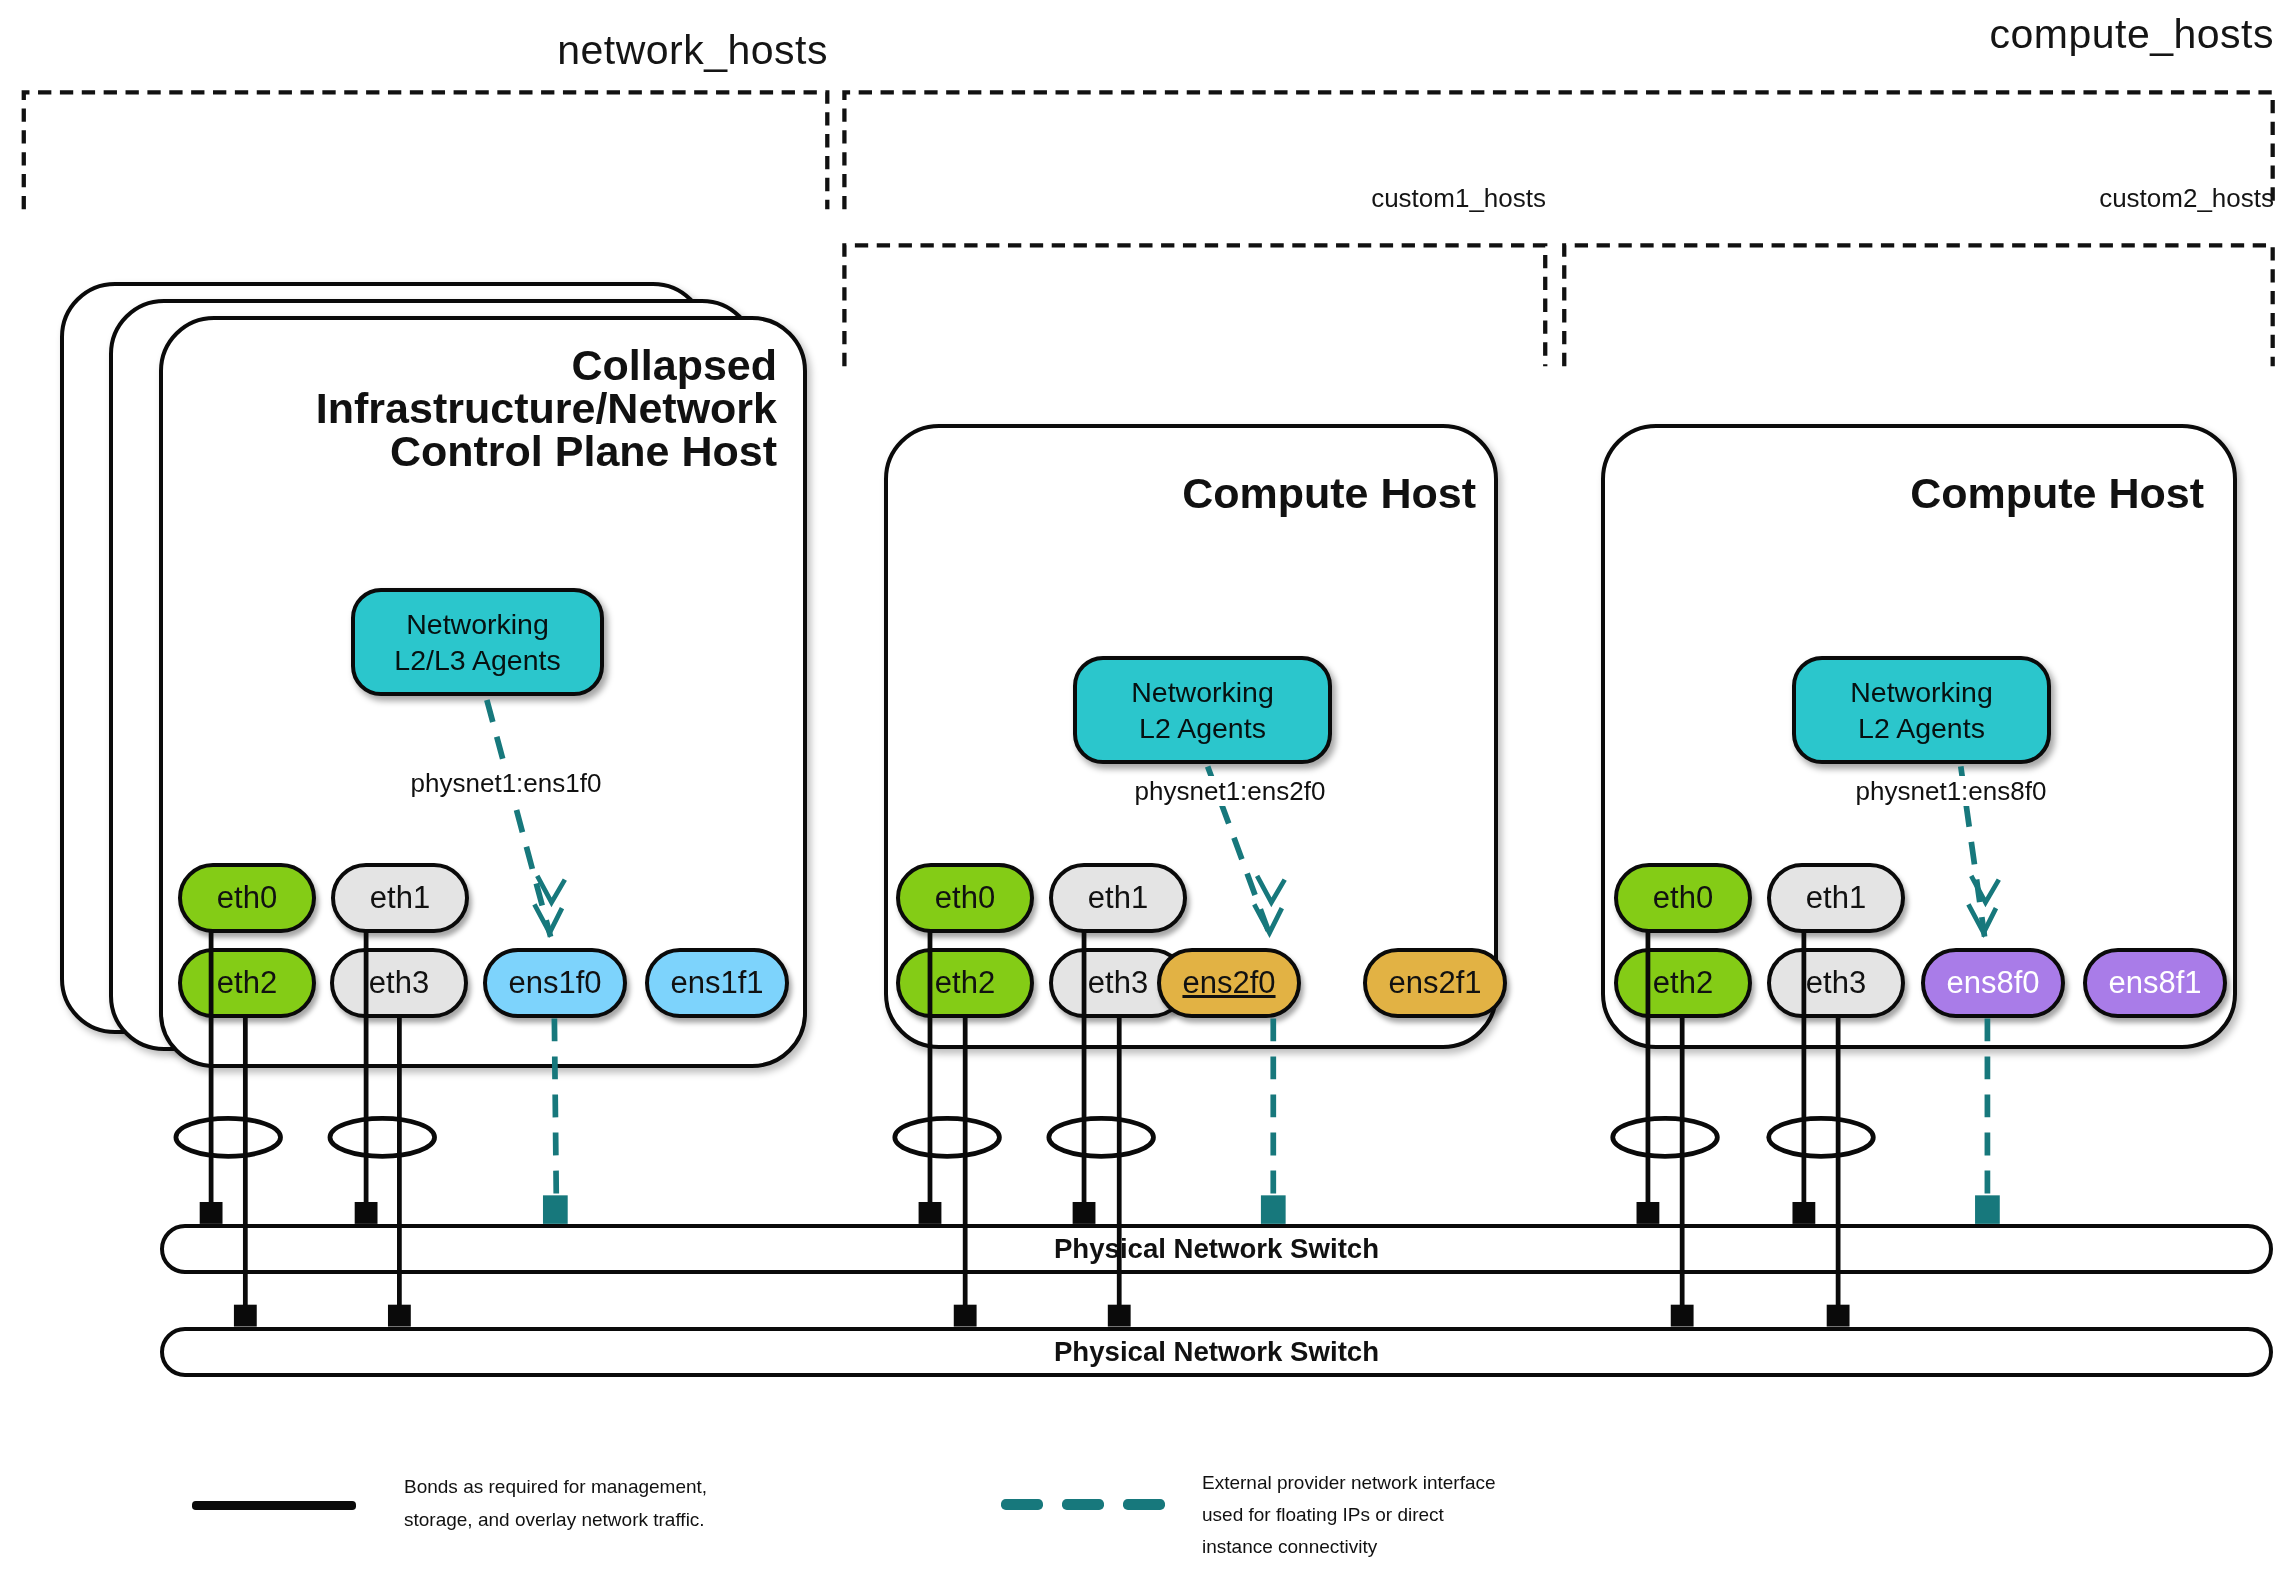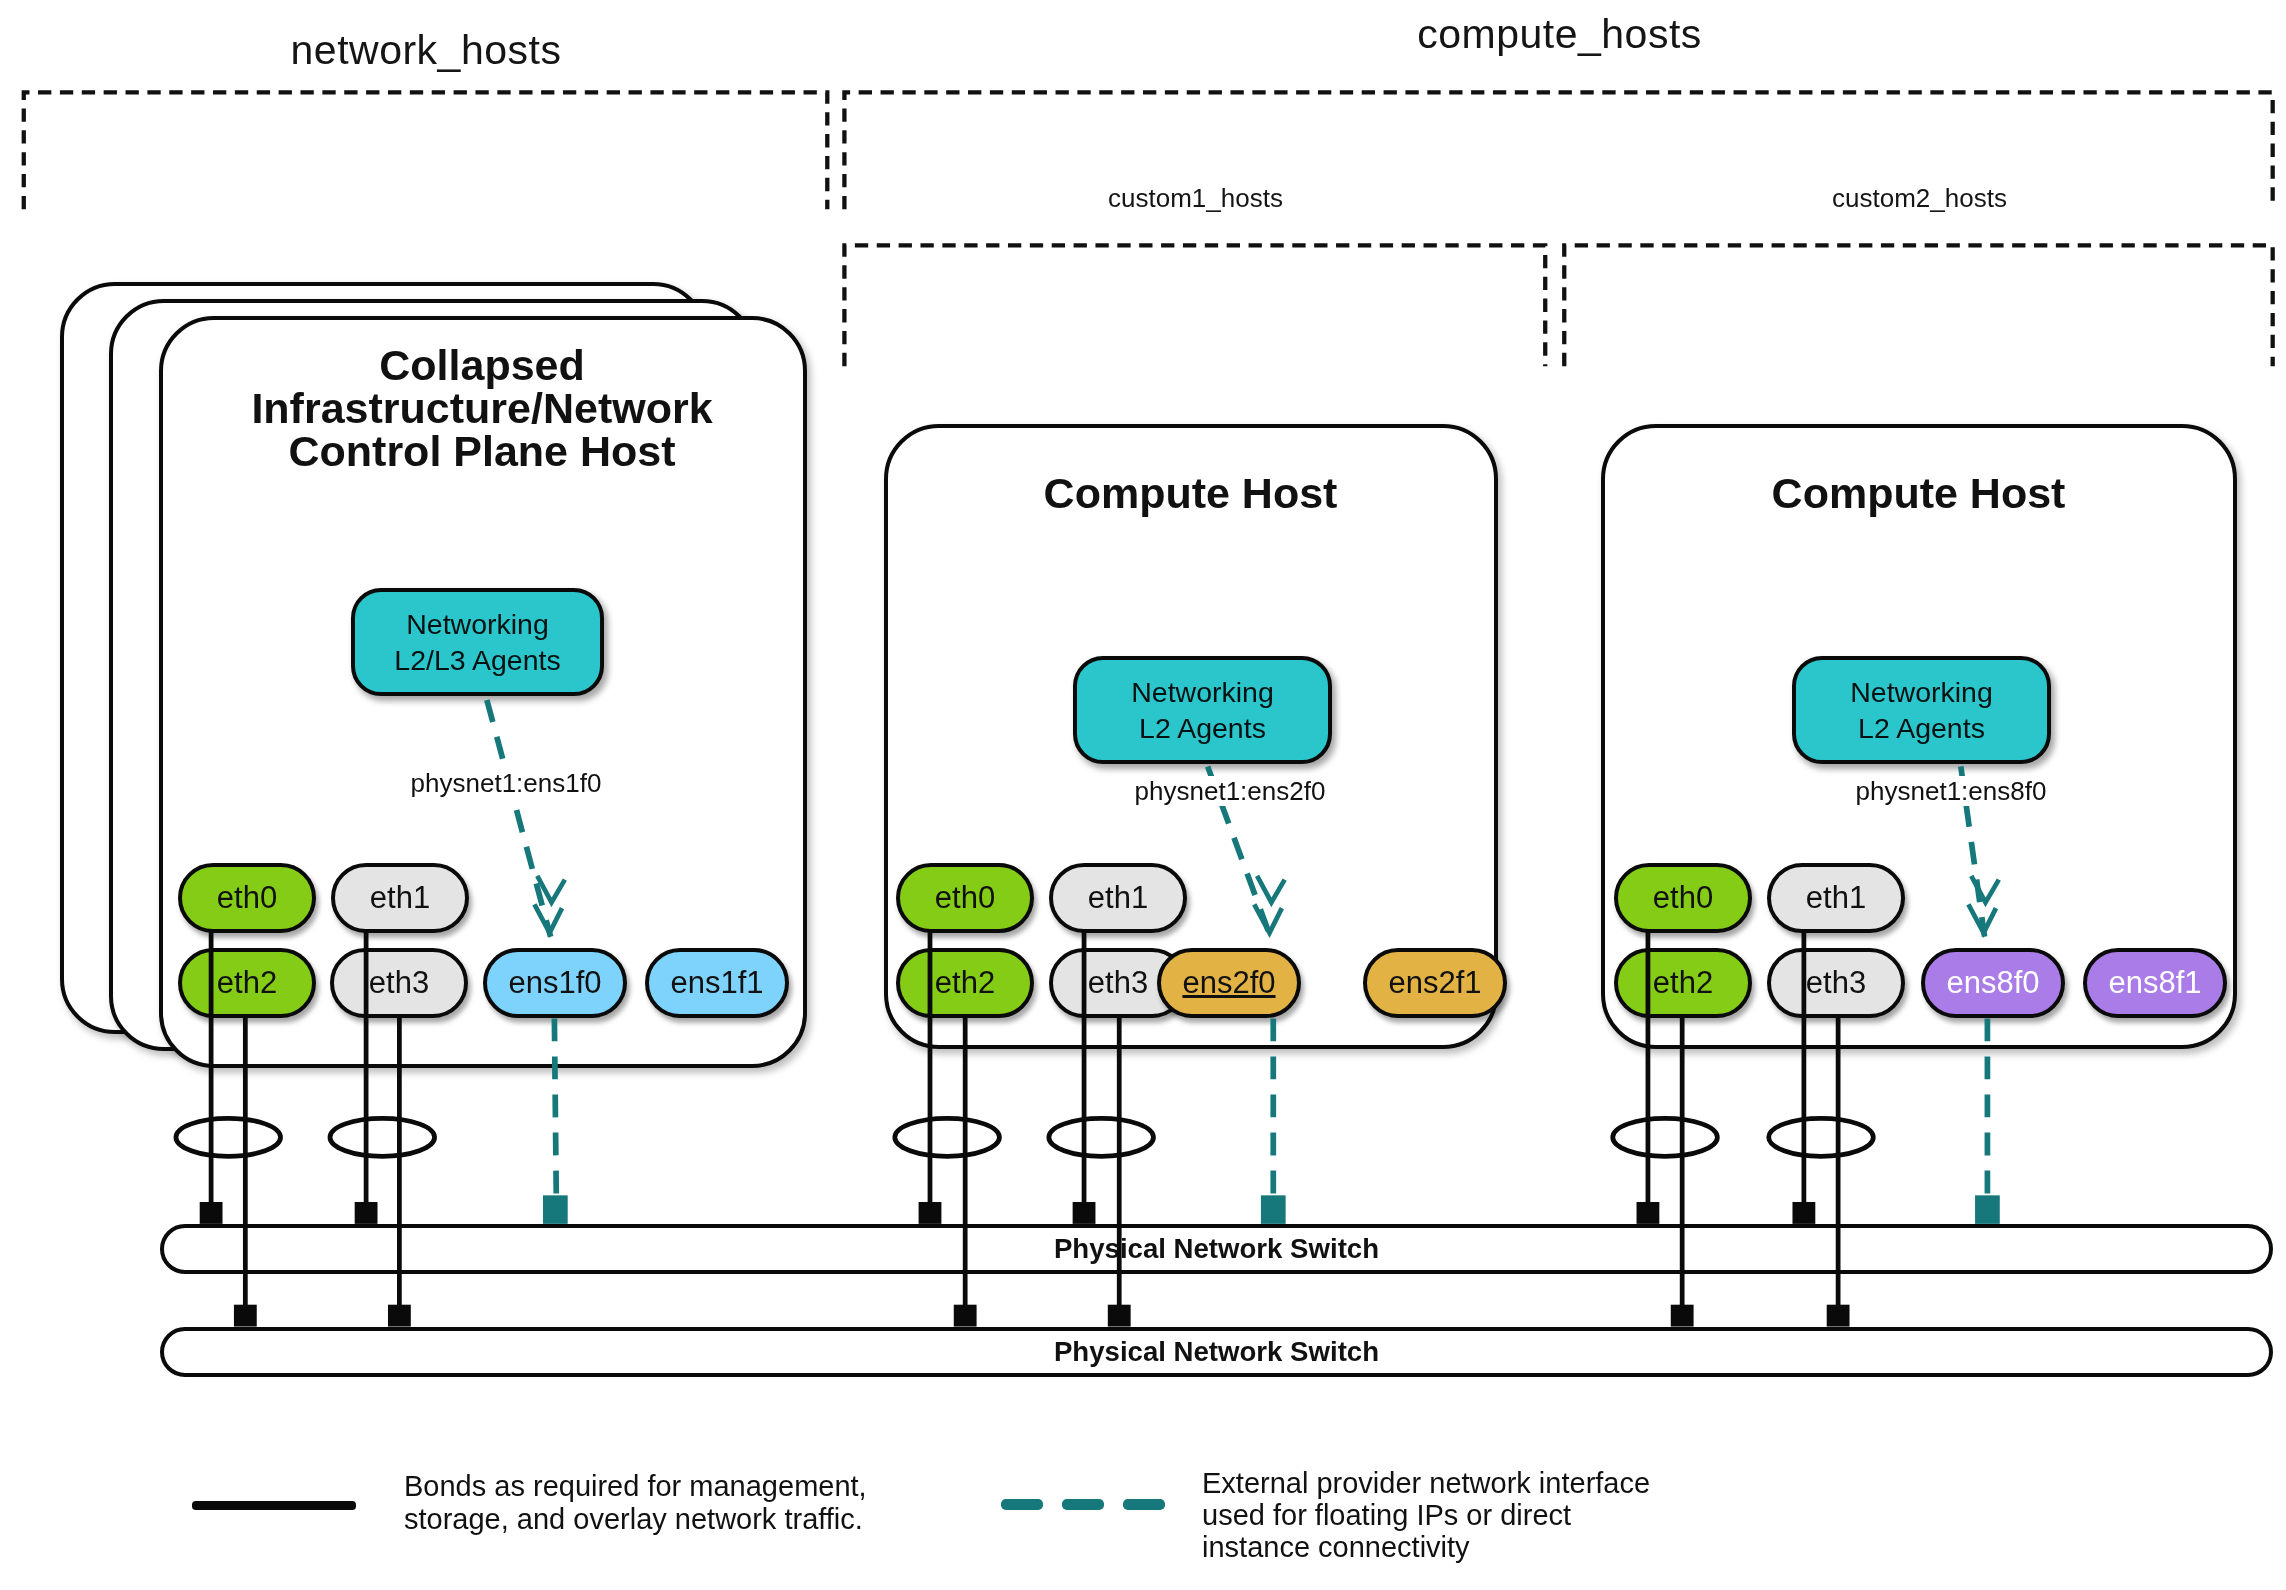--- a/index.html
+++ b/index.html
@@ -1,19 +1,19 @@
 <!DOCTYPE html>
 <html style="font-size:15px"><head>
 <meta charset="utf-8">
 <style>
   html,body{margin:0;padding:0;background:#ffffff;}
   body{font-family:"Liberation Sans", sans-serif; color:#111;}
   .canvas{position:relative;width:2286px;height:1590px;background:#fff;overflow:hidden;}
   .abs{position:absolute;}
-  .center{text-align:center;}
+  .center{text-align:right;}
   .pre{white-space:pre-line;}
 
   
   .group-label{font-size:41px;color:#151515;letter-spacing:0.5px;}
   .group-label-sm{font-size:26px;color:#151515;}
 
   
   .hostbox{position:absolute;background:#fff;border:4.8px solid #0a0a0a;border-radius:55px;
            box-shadow:3.8px 4.8px 7.6px rgba(0,0,0,0.25);box-sizing:border-box;z-index:2;}
   .hostbox.back{z-index:1;}
@@ -39,21 +39,21 @@
   .gold{background:#e2b244;}
   .purple{background:#a97ce8;color:#ffffff;}
 
   
   .switchbar{position:absolute;left:160px;width:2113px;height:50px;background:#fff;
              border:4.8px solid #0a0a0a;border-radius:26px;box-sizing:border-box;
              display:flex;align-items:center;justify-content:center;
              font-size:27.6px;font-weight:bold;z-index:10;}
 
   
-  .legend-text{position:absolute;font-size:29px;line-height:33px;z-index:10;}
+  .legend-text{position:absolute;font-size:19px;line-height:33px;z-index:10;}
   .legend-solid{position:absolute;left:192px;top:1501px;width:164px;height:8.6px;
                 background:#0a0a0a;border-radius:3.8px;z-index:10;}
   .dash-chip{position:absolute;top:1499px;width:42px;height:10.5px;background:#17787c;
              border-radius:4.8px;z-index:10;}
 
   svg.overlay{position:absolute;left:0;top:0;z-index:20;pointer-events:none;}
   .bracket{stroke:#111;stroke-width:4.5;fill:none;stroke-dasharray:14 9;}
   .bond{stroke:#0a0a0a;stroke-width:5;fill:none;}
   .bond-ellipse{stroke:#0a0a0a;stroke-width:5;fill:none;}
   .tealdash{stroke:#17787c;stroke-width:6;fill:none;stroke-dasharray:24 16;}

